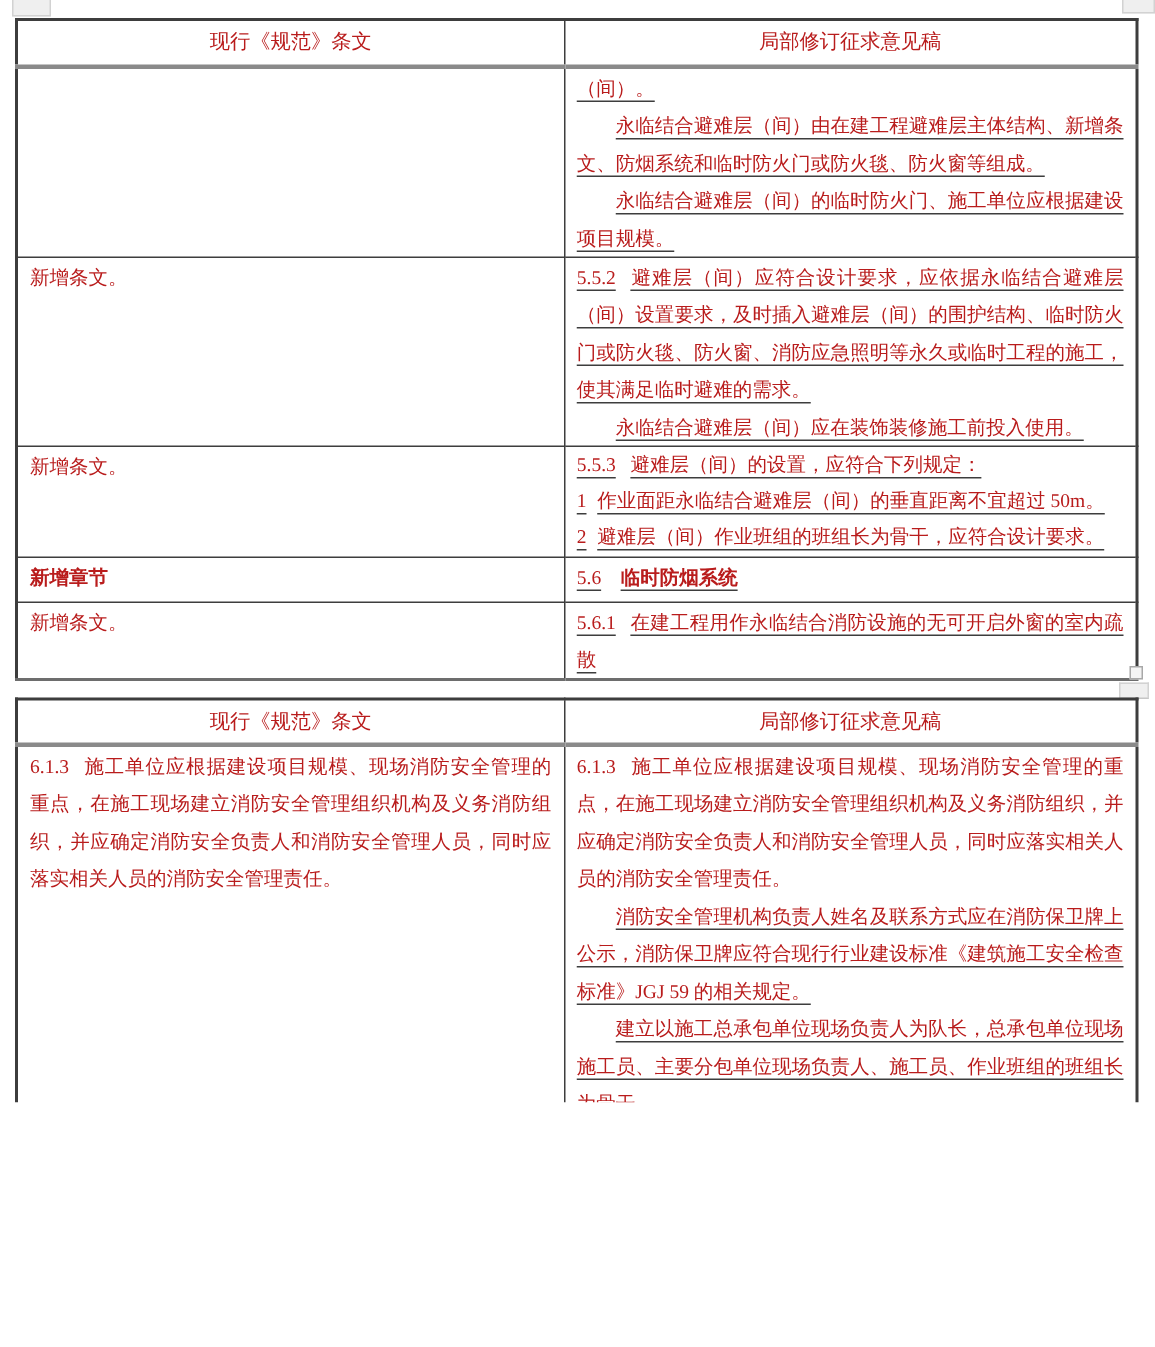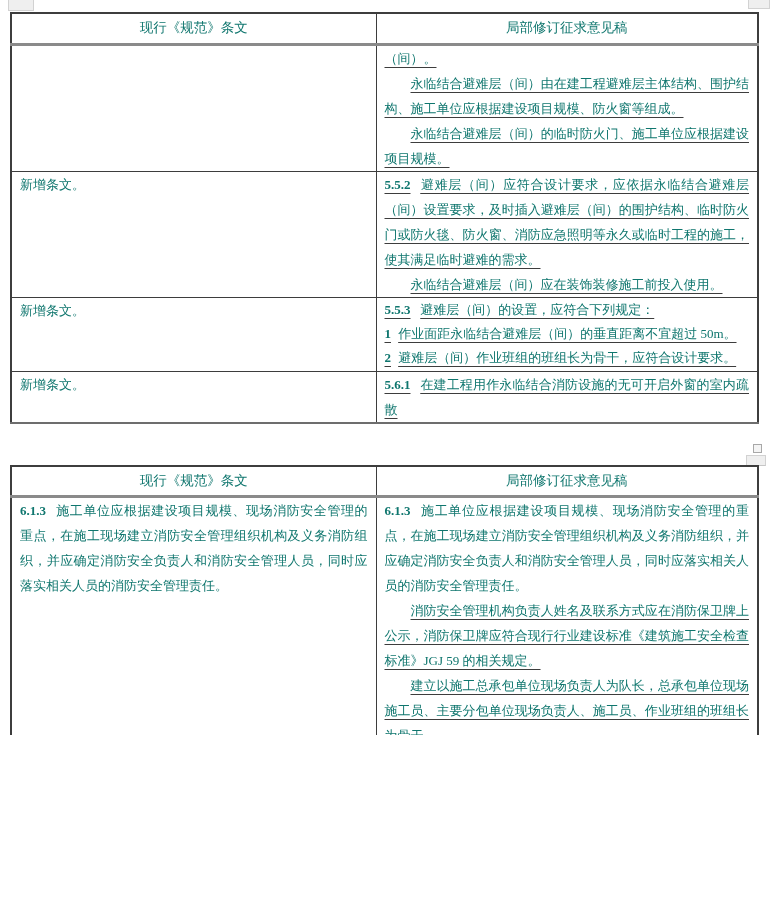--- a/index.html
+++ b/index.html
@@ -1,19 +1,19 @@
 <!DOCTYPE html>
 <html><head>
 <meta charset="utf-8">
 <style>
   html,body{margin:0;padding:0;background:#fff;}
   .page{
     position:relative;width:770px;height:735px;background:#ffffff;overflow:hidden;
     font-family:"Liberation Serif","DejaVu Serif",serif;
-    color:#0f766e;
+    color:#b91c1c;
   }
   table.cmp{
     position:absolute;left:10px;width:747px;
     border-collapse:collapse;table-layout:fixed;
     border:2px solid #3d3d3d;
   }
   #t1{top:12px;}
   #t2{top:465px;}
   table.cmp th, table.cmp td{
     border:1px solid #3d3d3d;
@@ -32,21 +32,21 @@
   .h31{height:31px}.h30{height:30px}.h125{height:125px}.h74{height:74px}
   .h44{height:44px}.h130{height:130px}.h230{height:230px}
   td.vmid{vertical-align:middle;}
   p.para{margin:0;line-height:25px;text-align:justify;}
   .lh24 p.para{line-height:24px;}
   .pt2{padding-top:2px;}
   .pt3{padding-top:3px;}
   .ind{text-indent:2em;}
   .item{margin-left:1.85em;}
   .u{text-decoration:underline;text-decoration-color:#3d3d3d;text-underline-offset:4px;text-decoration-thickness:1px;}
-  .num{font-weight:bold;padding-right:.75em;}
+  .num{font-weight:normal;padding-right:.75em;}
   .item .num{padding-right:.55em;}
   .bold{font-weight:bold;}
   .chapter{text-align:center;font-weight:bold;}
   .chapter .num{padding-right:1em;}
   
   .tab{position:absolute;background:#efefef;border:1px solid #d2d2d2;}
   #tab-top-left{left:8px;top:-3px;width:24px;height:12px;}
   #tab-top-right{left:748px;top:-3px;width:20px;height:10px;}
   #tab-mid-right{left:746px;top:455px;width:18px;height:9px;border-bottom-color:#c6c6c6;}
   .handle-sq{position:absolute;width:7px;height:7px;border:1px solid #a8a8a8;background:#f4f4f4;}
@@ -69,21 +69,21 @@
     <tbody>
         <tr class="h31">
       <th>现行《规范》条文</th>
       <th>局部修订征求意见稿</th>
     </tr>
 
     <tr class="h125">
       <td></td>
       <td>
         <p class="para u">（间）。</p>
-        <p class="para u ind">永临结合避难层（间）由在建工程避难层主体结构、围护结构、施工单位应根据建设项目规模、防火窗等组成。</p>
+        <p class="para u ind">永临结合避难层（间）由在建工程避难层主体结构、新增条文、防烟系统和临时防火门或防火毯、防火窗等组成。</p>
         <p class="para u ind">永临结合避难层（间）的临时防火门、施工单位应根据建设项目规模。</p>
       </td>
     </tr>
 
     <tr class="h125">
       <td class="vmid">
         <p class="para">新增条文。</p>
       </td>
       <td>
         <p class="para u"><span class="num">5.5.2</span><span>避难层（间）应符合设计要求，应依据永临结合避难层（间）设置要求，及时插入避难层（间）的围护结构、临时防火门或防火毯、防火窗、消防应急照明等永久或临时工程的施工，使其满足临时避难的需求。</span></p>
@@ -95,20 +95,28 @@
       <td class="vmid">
         <p class="para">新增条文。</p>
       </td>
       <td class="lh24">
         <p class="para u"><span class="num">5.5.3</span><span>避难层（间）的设置，应符合下列规定：</span></p>
         <p class="para u item"><span class="num">1</span><span>作业面距永临结合避难层（间）的垂直距离不宜超过 50m。</span></p>
         <p class="para u item"><span class="num">2</span><span>避难层（间）作业班组的班组长为骨干，应符合设计要求。</span></p>
       </td>
     </tr>
 
+    <tr class="h30">
+      <td class="vmid">
+        <p class="para bold">新增章节</p>
+      </td>
+      <td class="vmid">
+        <p class="para chapter"><span class="u"><span class="num">5.6</span><span>临时防烟系统</span></span></p>
+      </td>
+    </tr>
 
     <tr class="h44">
       <td class="vmid">
         <p class="para">新增条文。</p>
       </td>
       <td class="vmid">
         <p class="para u"><span class="num">5.6.1</span><span>在建工程用作永临结合消防设施的无可开启外窗的室内疏散</span></p>
       </td>
     </tr>
   </tbody>

